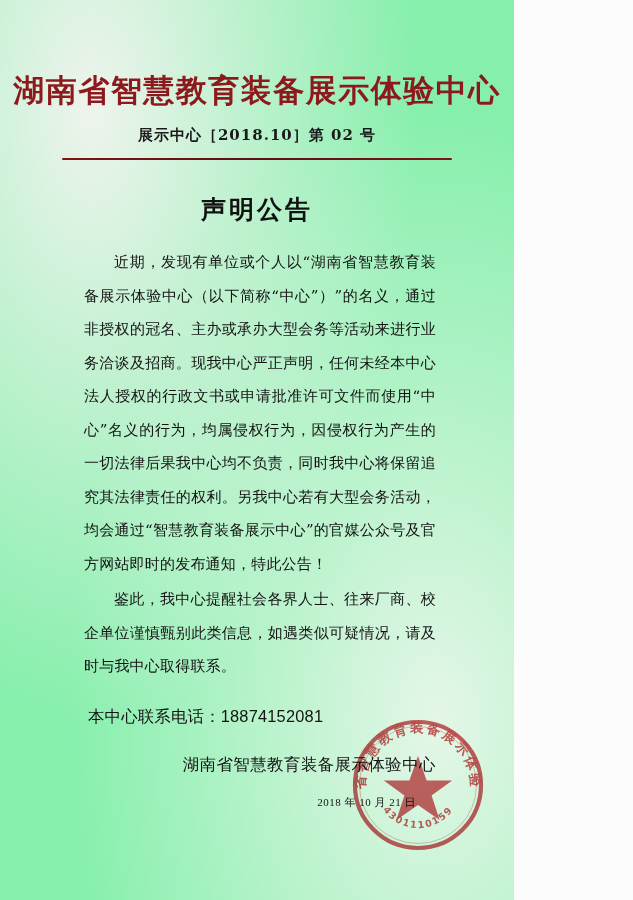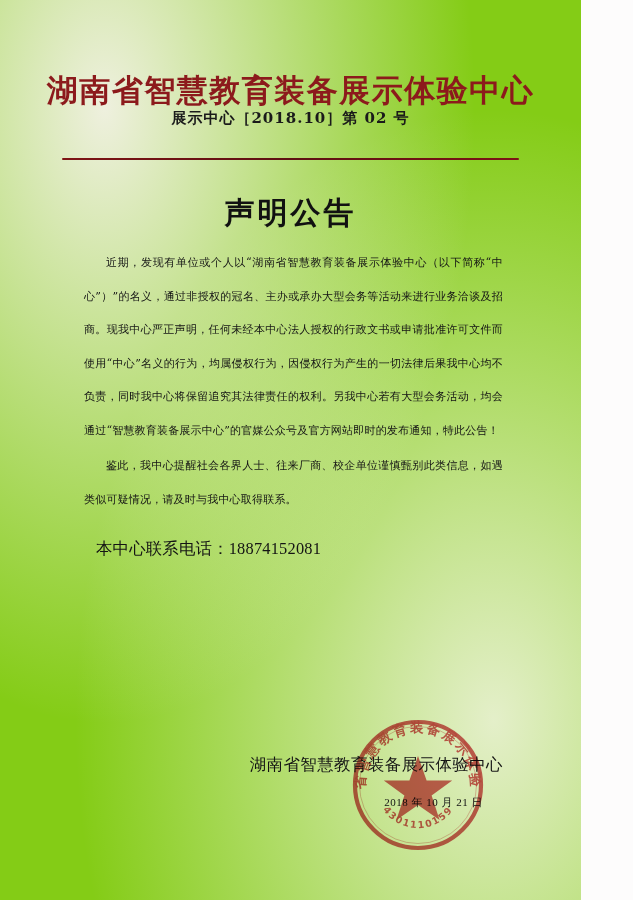--- a/index.html
+++ b/index.html
@@ -10,23 +10,23 @@
     width: 633px;
     height: 900px;
     background: #fdfcfc;
     font-family: "Liberation Serif", "DejaVu Serif", serif;
     overflow: hidden;
     position: relative;
   }
 
   .page {
     position: relative;
-    width: 581px;
+    width: 514px;
     height: 900px;
-    background: #84cc16;
+    background: #86efac;
     box-sizing: border-box;
   }
 
   
   .paper-texture {
     position: absolute;
     inset: 0;
     background:
       radial-gradient(ellipse at 18% 12%, rgba(250,244,244,0.9) 0%, rgba(255,255,255,0) 55%),
       radial-gradient(ellipse at 85% 80%, rgba(252,248,246,0.8) 0%, rgba(255,255,255,0) 60%);
@@ -45,20 +45,21 @@
     font-family: "DejaVu Serif", "Liberation Serif", serif;
     font-size: 31px;
     font-weight: bold;
     color: #8c1a1c;
     letter-spacing: 1.5px;
     line-height: 1.2;
     margin: 0;
     white-space: nowrap;
   }
   .doc-number {
+    margin-top: 17px;
     font-family: "DejaVu Serif", "Liberation Serif", serif;
     font-size: 15px;
     font-weight: bold;
     color: #1a1a1a;
     letter-spacing: 1px;
   }
   .header-rule {
     position: absolute;
     left: 62px;
     right: 62px;
@@ -69,54 +70,54 @@
   }
 
   
   .announce-title {
     position: absolute;
     left: 0;
     right: 0;
     top: 193px;
     text-align: center;
     font-family: Liberation Sans, sans-serif;
-    font-size: 30px;
+    font-size: 25px;
     font-weight: bold;
     color: #111;
     letter-spacing: 3px;
   }
 
   
   .body-block {
     position: absolute;
     left: 84px;
     right: 78px;
     top: 246px;
   }
   .para {
     font-family: "DejaVu Serif", "Liberation Serif", serif;
-    font-size: 11px;
+    font-size: 15px;
     line-height: 33.5px;
     color: #141414;
     text-align: justify;
     text-justify: inter-character;
     text-indent: 2em;
     margin: 0 0 2px 0;
     letter-spacing: 0.2px;
   }
   .para.last-of-body {
     margin-bottom: 16px;
   }
   .contact-line {
-    font-family: Liberation Serif, serif;
+    font-family: Liberation Sans, sans-serif;
     font-size: 16.4px;
     line-height: 33.5px;
     color: #141414;
     text-indent: 0;
-    margin: 12px;
+    margin: 4px;
     letter-spacing: 0.2px;
   }
 
   
   .signature {
     position: absolute;
     right: 78px;
     top: 752px;
     text-align: right;
     z-index: 3;

